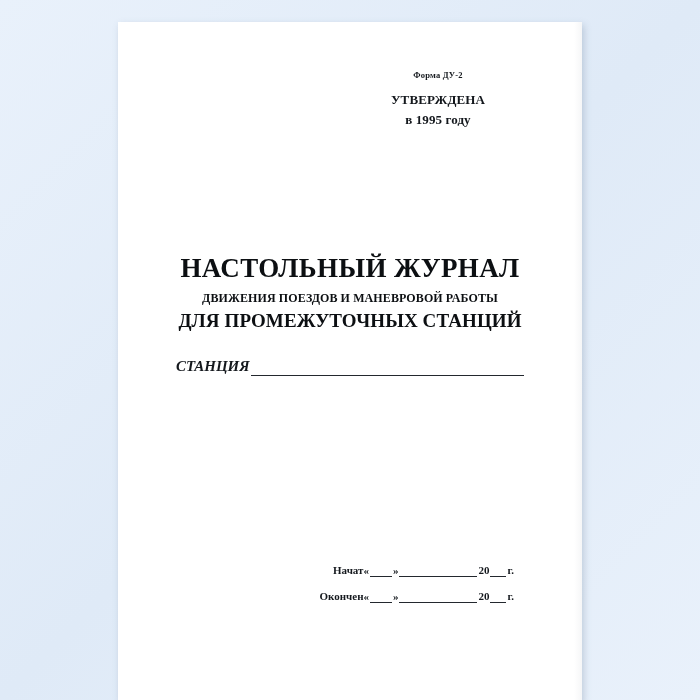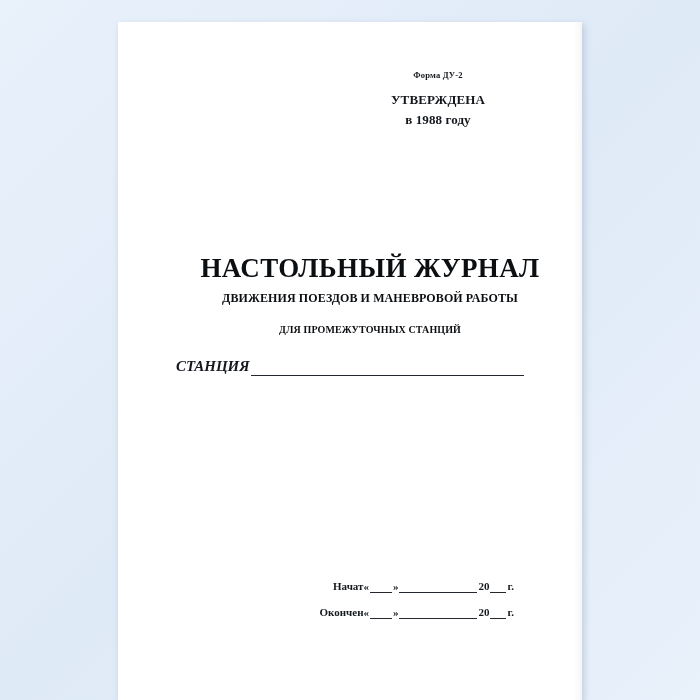--- a/index.html
+++ b/index.html
@@ -64,41 +64,40 @@
   }
 
   
   .title-block {
     position: absolute;
     left: 0;
     top: 232px;
     width: 100%;
     text-align: center;
     color: #0c0f12;
-    padding-left: 20px;
   }
   .title-main {
     font-size: 27px;
     font-weight: bold;
     letter-spacing: 0.4px;
     line-height: 1.1;
     white-space: nowrap;
   }
   .title-sub1 {
     font-size: 12px;
     font-weight: bold;
     letter-spacing: 0.1px;
     margin-top: 7px;
     white-space: nowrap;
   }
   .title-sub2 {
-    font-size: 10px;
+    font-size: 19px;
     font-weight: bold;
     letter-spacing: 0.1px;
-    margin-top: 18px;
+    margin-top: 4px;
     white-space: nowrap;
   }
 
   
   .station-row {
     position: absolute;
     left: 58px;
     top: 336px;
     width: 348px;
     display: flex;
@@ -116,21 +115,21 @@
     flex: 1;
     border-bottom: 1px solid #23282e;
     height: 11px;
     margin-left: 1px;
   }
 
   
   .bottom-fields {
     position: absolute;
     left: 0;
-    top: 558px;
+    top: 542px;
     width: 100%;
   }
   .bf-row {
     display: flex;
     justify-content: flex-end;
     align-items: flex-end;
     padding-right: 68px;
     margin-bottom: 13px;
     font-size: 11px;
     font-weight: bold;
@@ -165,21 +164,21 @@
 <body>
 
 <div id="stage">
 
   <div class="page">
 
     <div class="form-head">
       <div class="form-code">Форма ДУ-2</div>
       <div class="approved">
         <div>УТВЕРЖДЕНА</div>
-        <div>в 1988 году</div>
+        <div>в 1995 году</div>
       </div>
     </div>
 
     <div class="title-block">
       <div class="title-main">НАСТОЛЬНЫЙ ЖУРНАЛ</div>
       <div class="title-sub1">ДВИЖЕНИЯ ПОЕЗДОВ И МАНЕВРОВОЙ РАБОТЫ</div>
       <div class="title-sub2">ДЛЯ ПРОМЕЖУТОЧНЫХ СТАНЦИЙ</div>
     </div>
 
     <div class="station-row">

